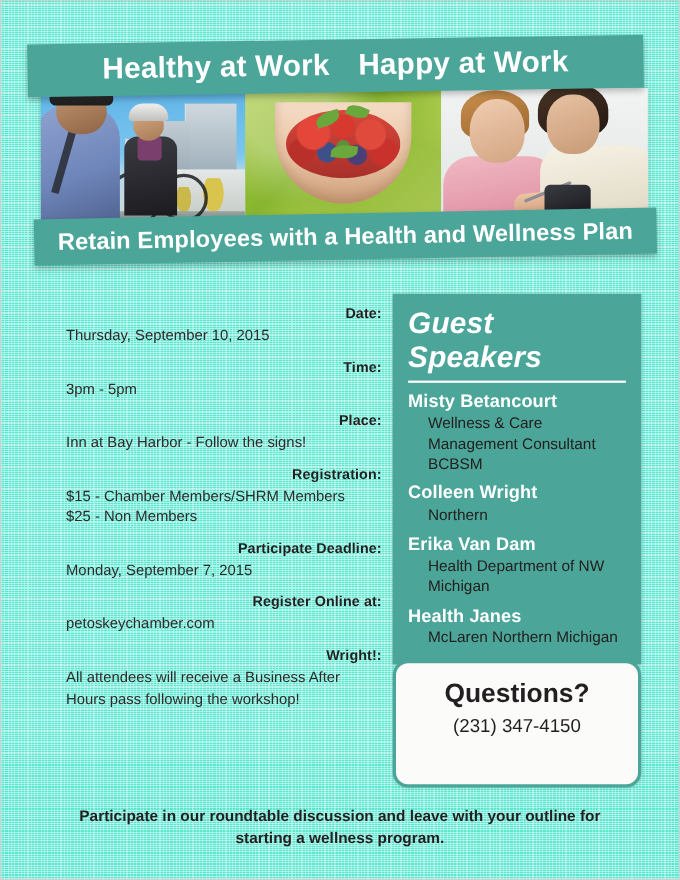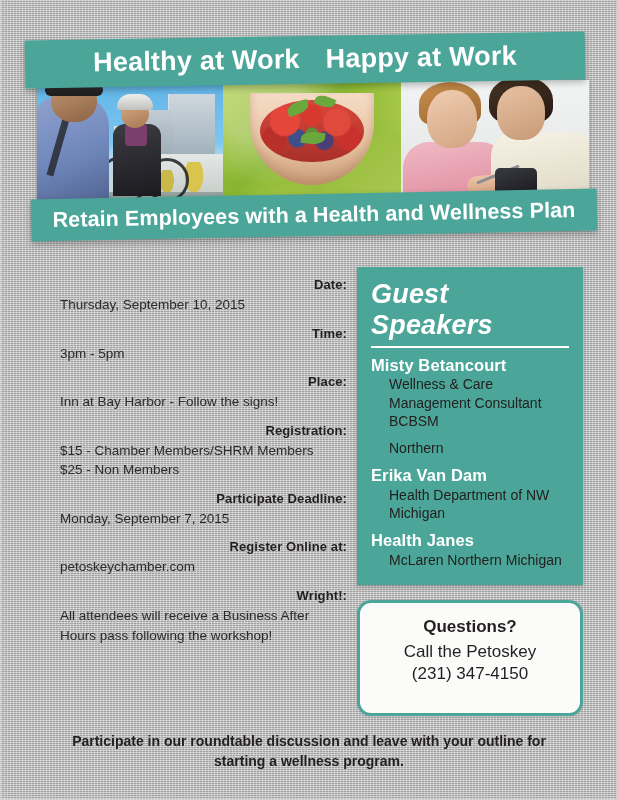--- a/index.html
+++ b/index.html
@@ -10,21 +10,21 @@
   }
   body {
     font-family: "Liberation Sans", sans-serif;
   }
 
   .page {
     position: relative;
     width: 618px;
     height: 800px;
     overflow: hidden;
-    background: #a3a3a3;
+    background: #5eead4;
     border: 1px solid #cfcfcf;
     box-sizing: border-box;
   }
   
   .page::before {
     content: "";
     position: absolute;
     inset: 0;
     pointer-events: none;
     background-image:
@@ -362,21 +362,21 @@
     height: 116px;
     box-sizing: border-box;
     border: 3px solid #4ba699;
     border-radius: 14px;
     background: #fbfbfa;
     text-align: center;
     padding-top: 14px;
     box-shadow: 0 1px 3px rgba(0,0,0,.10);
   }
   .questions-title {
-    font-size: 17px;
+    font-size: 24px;
     font-weight: bold;
     color: #231f20;
     margin-bottom: 4px;
   }
   .questions-line {
     font-size: 17px;
     color: #231f20;
     line-height: 1.28;
   }
 
@@ -505,37 +505,37 @@
     <div class="speakers">
       <div class="speakers-title">Guest Speakers</div>
       <div class="speakers-rule"></div>
 
       <div class="speaker">
         <div class="speaker-name">Misty Betancourt</div>
         <div class="speaker-org">Wellness &amp; Care Management Consultant BCBSM</div>
       </div>
 
       <div class="speaker">
+        <div class="speaker-name">Colleen Wright</div>
         <div class="speaker-org">Northern</div>
       </div>
 
       <div class="speaker">
         <div class="speaker-name">Erika Van Dam</div>
         <div class="speaker-org">Health Department of NW Michigan</div>
       </div>
 
       <div class="speaker">
         <div class="speaker-name">Health Janes</div>
         <div class="speaker-org">McLaren Northern Michigan</div>
       </div>
     </div>
 
     <div class="questions">
       <div class="questions-title">Questions?</div>
-      <div class="questions-line">Call the Petoskey</div>
       <div class="questions-line">(231) 347-4150</div>
     </div>
 
     <div class="footer">Participate in our roundtable discussion and leave with your outline for starting a wellness program.</div>
 
   </div>
 
 </div>
 
 </body></html>

